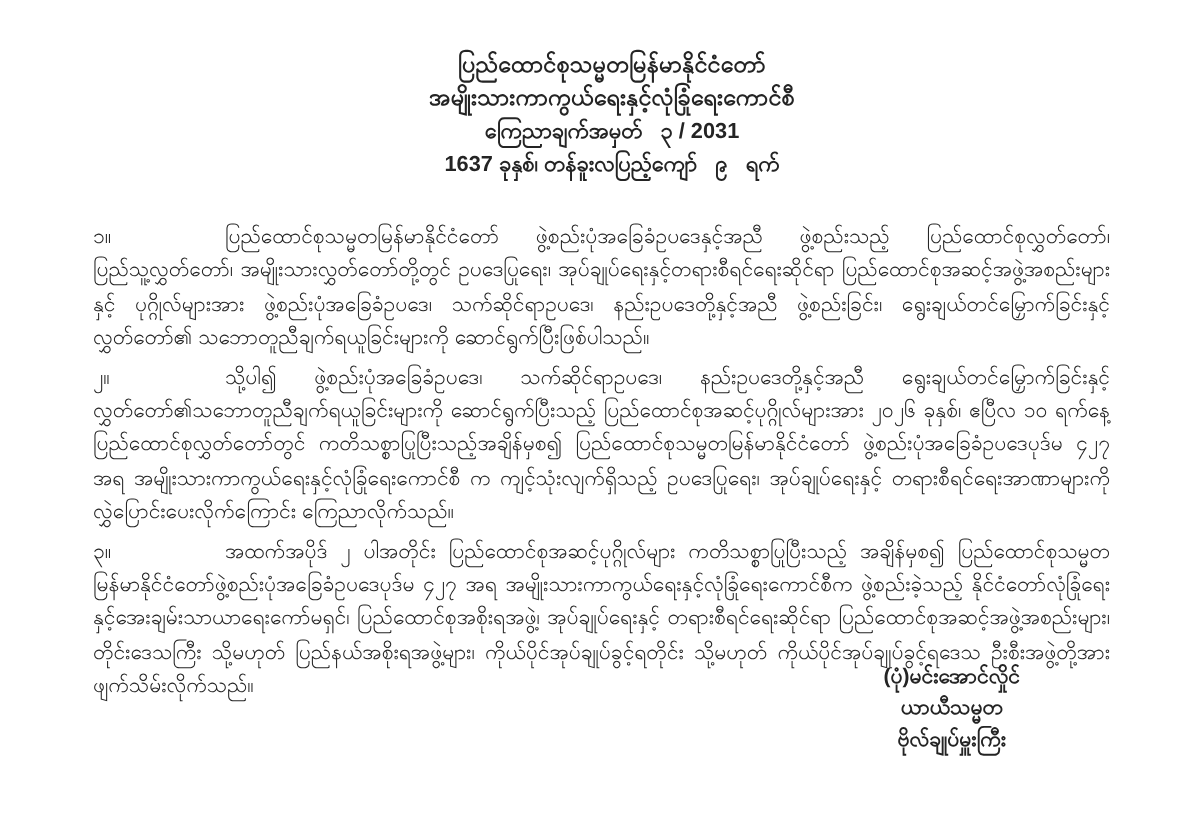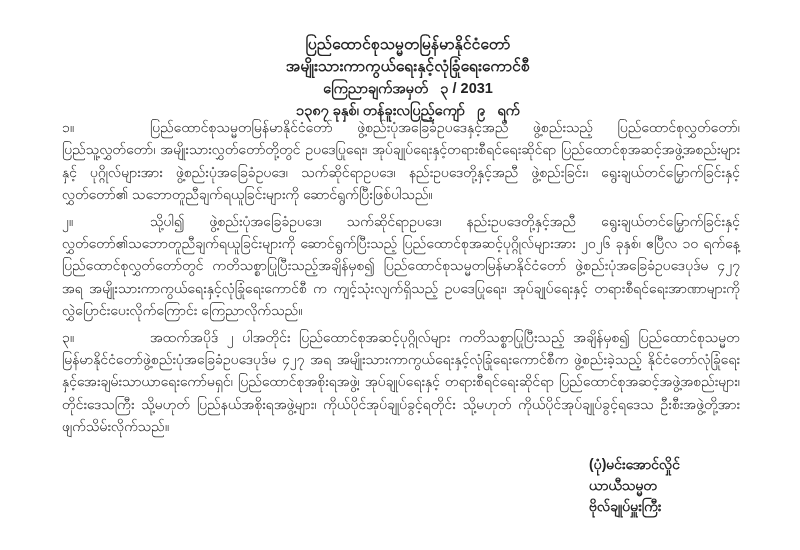--- a/index.html
+++ b/index.html
@@ -29,58 +29,58 @@
     color: #242424;
     white-space: pre-wrap;
     line-height: 20px;
     margin: 0 0 2px 16px;
   }
   .h-title-1 { font-size: 15.5px; letter-spacing: 0.2px; }
   .h-title-2 { font-size: 15.5px; letter-spacing: 0.2px; }
   .h-meta    { font-size: 14.5px; font-weight: bold; }
   .doc-body {
     position: absolute;
-    top: 116px;
+    top: 146px;
     left: 62px;
     width: 678px;
   }
   .para {
     text-align: justify;
     font-size: 14px;
     line-height: 22.4px;
     color: #242424;
     margin: 0 0 4px 0;
   }
   .para .para-number {
     display: inline-block;
     width: 88px;
     text-align: left;
   }
   .signature {
     position: absolute;
-    top: 454px;
+    top: 440px;
     right: 120px;
-    text-align: left;
+    text-align: center;
     font-size: 14px;
     font-weight: bold;
     color: #242424;
     line-height: 20px;
   }
   .signature .sig-line { margin: 0 0 1px 0; }
 </style>
 </head>
 <body>
 
 <div class="page">
 
   <div class="doc-header">
     <div class="h-line h-title-1">ပြည်ထောင်စုသမ္မတမြန်မာနိုင်ငံတော်</div>
     <div class="h-line h-title-2">အမျိုးသားကာကွယ်ရေးနှင့်လုံခြုံရေးကောင်စီ</div>
     <div class="h-line h-meta">ကြေညာချက်အမှတ်   ၃ / 2031</div>
-    <div class="h-line h-meta">၁၃၈၇ ခုနှစ်၊ တန်ခူးလပြည့်ကျော်   ၉   ရက်</div>
+    <div class="h-line h-meta">1637 ခုနှစ်၊ တန်ခူးလပြည့်ကျော်   ၉   ရက်</div>
   </div>
 
   <div class="doc-body">
     <p class="para"><span class="para-number">၁။</span><span>ပြည်ထောင်စုသမ္မတမြန်မာနိုင်ငံတော် ဖွဲ့စည်းပုံအခြေခံဥပဒေနှင့်အညီ ဖွဲ့စည်းသည့် ပြည်ထောင်စုလွှတ်တော်၊ ပြည်သူ့လွှတ်တော်၊ အမျိုးသားလွှတ်တော်တို့တွင် ဥပဒေပြုရေး၊ အုပ်ချုပ်ရေးနှင့်တရားစီရင်ရေးဆိုင်ရာ ပြည်ထောင်စုအဆင့်အဖွဲ့အစည်းများနှင့် ပုဂ္ဂိုလ်များအား ဖွဲ့စည်းပုံအခြေခံဥပဒေ၊ သက်ဆိုင်ရာဥပဒေ၊ နည်းဥပဒေတို့နှင့်အညီ ဖွဲ့စည်းခြင်း၊ ရွေးချယ်တင်မြှောက်ခြင်းနှင့် လွှတ်တော်၏ သဘောတူညီချက်ရယူခြင်းများကို ဆောင်ရွက်ပြီးဖြစ်ပါသည်။</span></p>
     <p class="para"><span class="para-number">၂။</span><span>သို့ပါ၍ ဖွဲ့စည်းပုံအခြေခံဥပဒေ၊ သက်ဆိုင်ရာဥပဒေ၊ နည်းဥပဒေတို့နှင့်အညီ ရွေးချယ်တင်မြှောက်ခြင်းနှင့် လွှတ်တော်၏သဘောတူညီချက်ရယူခြင်းများကို ဆောင်ရွက်ပြီးသည့် ပြည်ထောင်စုအဆင့်ပုဂ္ဂိုလ်များအား ၂၀၂၆ ခုနှစ်၊ ဧပြီလ ၁၀ ရက်နေ့ ပြည်ထောင်စုလွှတ်တော်တွင် ကတိသစ္စာပြုပြီးသည့်အချိန်မှစ၍ ပြည်ထောင်စုသမ္မတမြန်မာနိုင်ငံတော် ဖွဲ့စည်းပုံအခြေခံဥပဒေပုဒ်မ ၄၂၇ အရ အမျိုးသားကာကွယ်ရေးနှင့်လုံခြုံရေးကောင်စီ က ကျင့်သုံးလျက်ရှိသည့် ဥပဒေပြုရေး၊ အုပ်ချုပ်ရေးနှင့် တရားစီရင်ရေးအာဏာများကို လွှဲပြောင်းပေးလိုက်ကြောင်း ကြေညာလိုက်သည်။</span></p>
     <p class="para"><span class="para-number">၃။</span><span>အထက်အပိုဒ် ၂ ပါအတိုင်း ပြည်ထောင်စုအဆင့်ပုဂ္ဂိုလ်များ ကတိသစ္စာပြုပြီးသည့် အချိန်မှစ၍ ပြည်ထောင်စုသမ္မတမြန်မာနိုင်ငံတော်ဖွဲ့စည်းပုံအခြေခံဥပဒေပုဒ်မ ၄၂၇ အရ အမျိုးသားကာကွယ်ရေးနှင့်လုံခြုံရေးကောင်စီက ဖွဲ့စည်းခဲ့သည့် နိုင်ငံတော်လုံခြုံရေးနှင့်အေးချမ်းသာယာရေးကော်မရှင်၊ ပြည်ထောင်စုအစိုးရအဖွဲ့၊ အုပ်ချုပ်ရေးနှင့် တရားစီရင်ရေးဆိုင်ရာ ပြည်ထောင်စုအဆင့်အဖွဲ့အစည်းများ၊ တိုင်းဒေသကြီး သို့မဟုတ် ပြည်နယ်အစိုးရအဖွဲ့များ၊ ကိုယ်ပိုင်အုပ်ချုပ်ခွင့်ရတိုင်း သို့မဟုတ် ကိုယ်ပိုင်အုပ်ချုပ်ခွင့်ရဒေသ ဦးစီးအဖွဲ့တို့အား ဖျက်သိမ်းလိုက်သည်။</span></p>
   </div>
 
   <div class="signature">
     <div class="sig-line">(ပုံ)မင်းအောင်လှိုင်</div>

